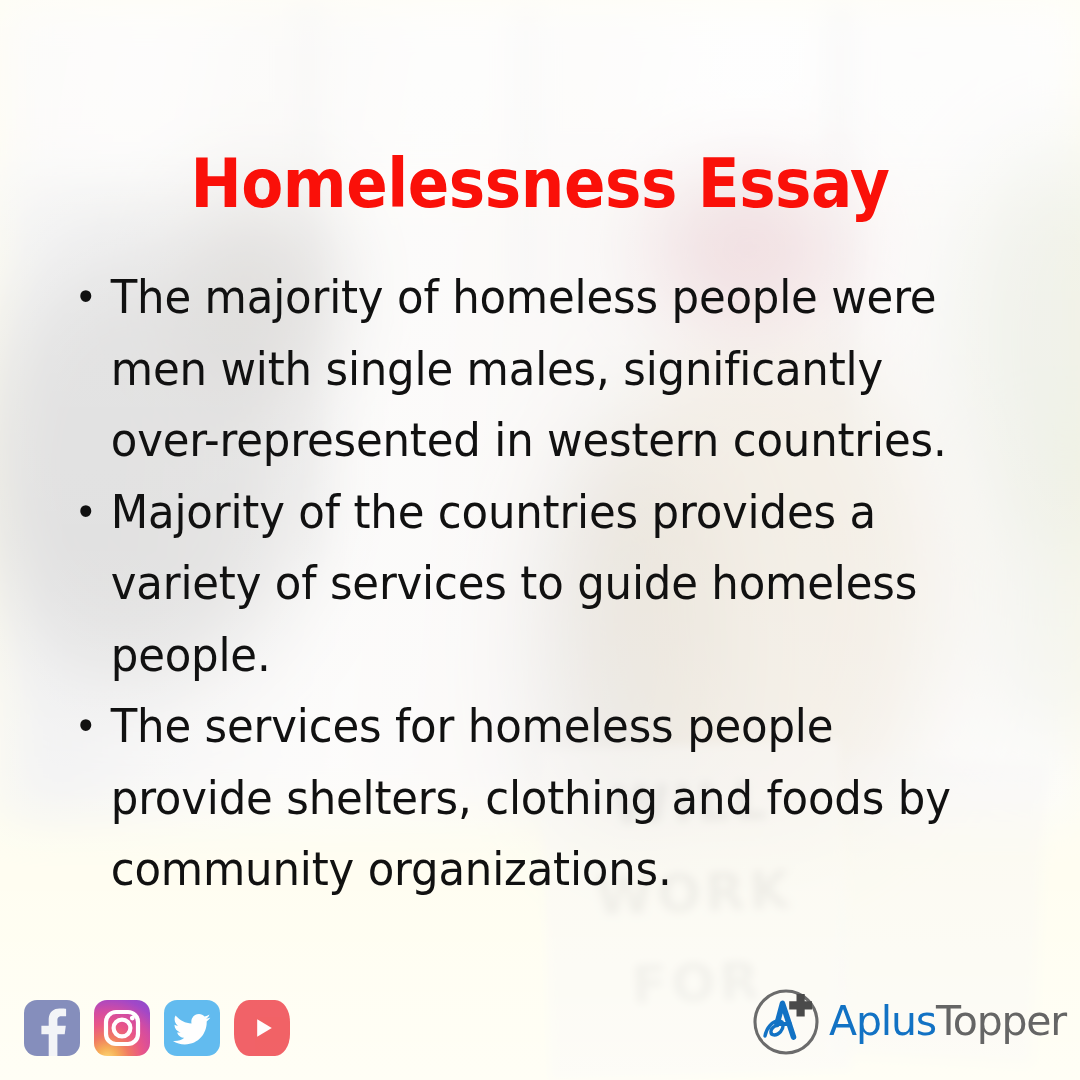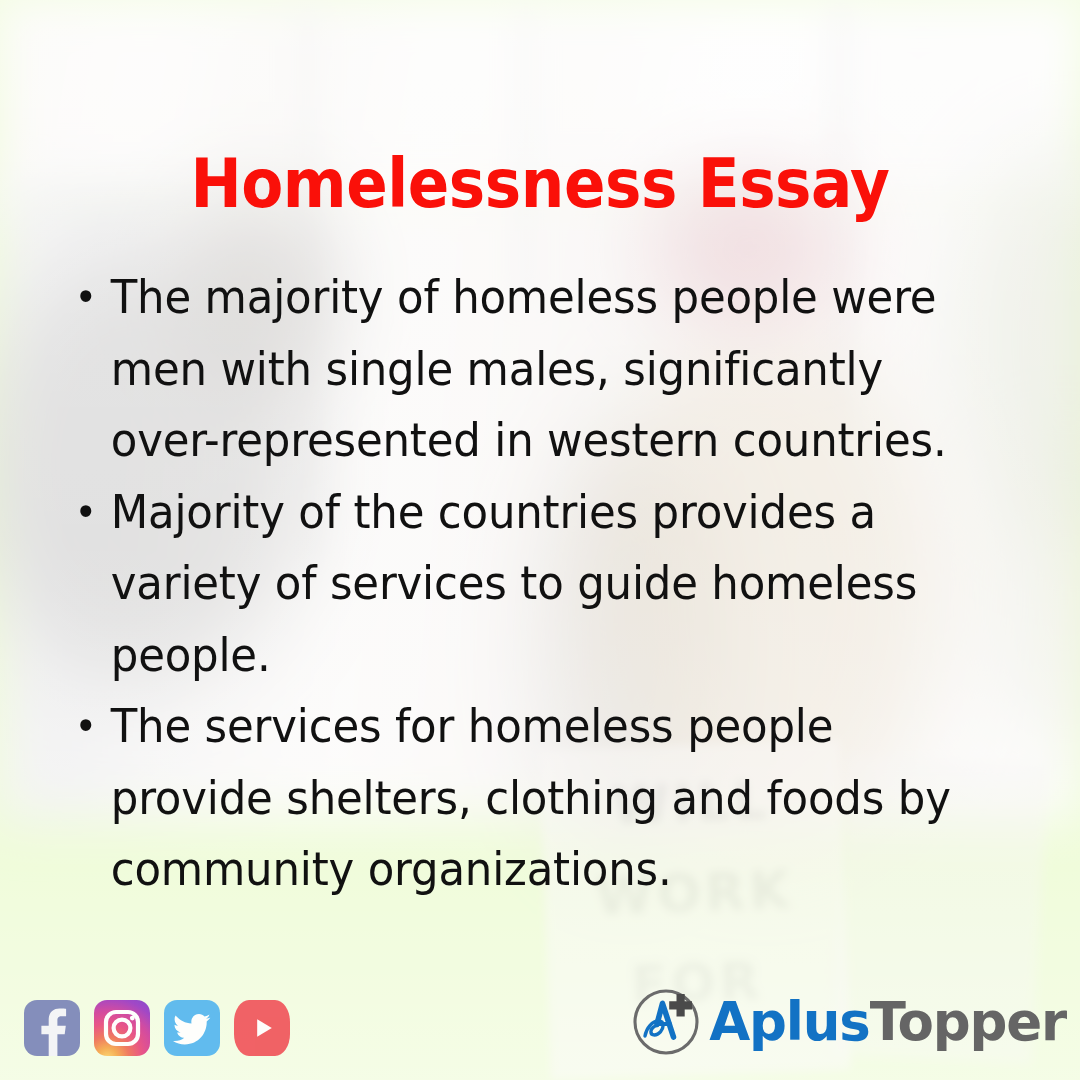--- a/index.html
+++ b/index.html
@@ -9,21 +9,21 @@
   }
   body {
     font-family: "Liberation Sans", sans-serif;
   }
 
   #card {
     position: relative;
     width: 1080px;
     height: 1080px;
     overflow: hidden;
-    background: #bef264;
+    background: #fef9c3;
   }
 
   
   #bg-photo {
     position: absolute;
     inset: 0;
     overflow: hidden;
   }
   .blob {
     position: absolute;
@@ -241,22 +241,22 @@
     position: absolute;
     right: 14px;
     bottom: 22px;
     display: flex;
     align-items: center;
     gap: 6px;
   }
   #brand-mark { width: 74px; height: 74px; display: block; }
   #brand-text {
     font-family: "DejaVu Sans", sans-serif;
-    font-weight: 700;
-    font-size: 53px;
+    font-weight: 400;
+    font-size: 41px;
     line-height: 1;
     letter-spacing: -1.2px;
     white-space: nowrap;
   }
   #brand-text .aplus  { color: #1272c4; }
   #brand-text .topper { color: #656565; }
 </style>
 </head>
 <body>
 

